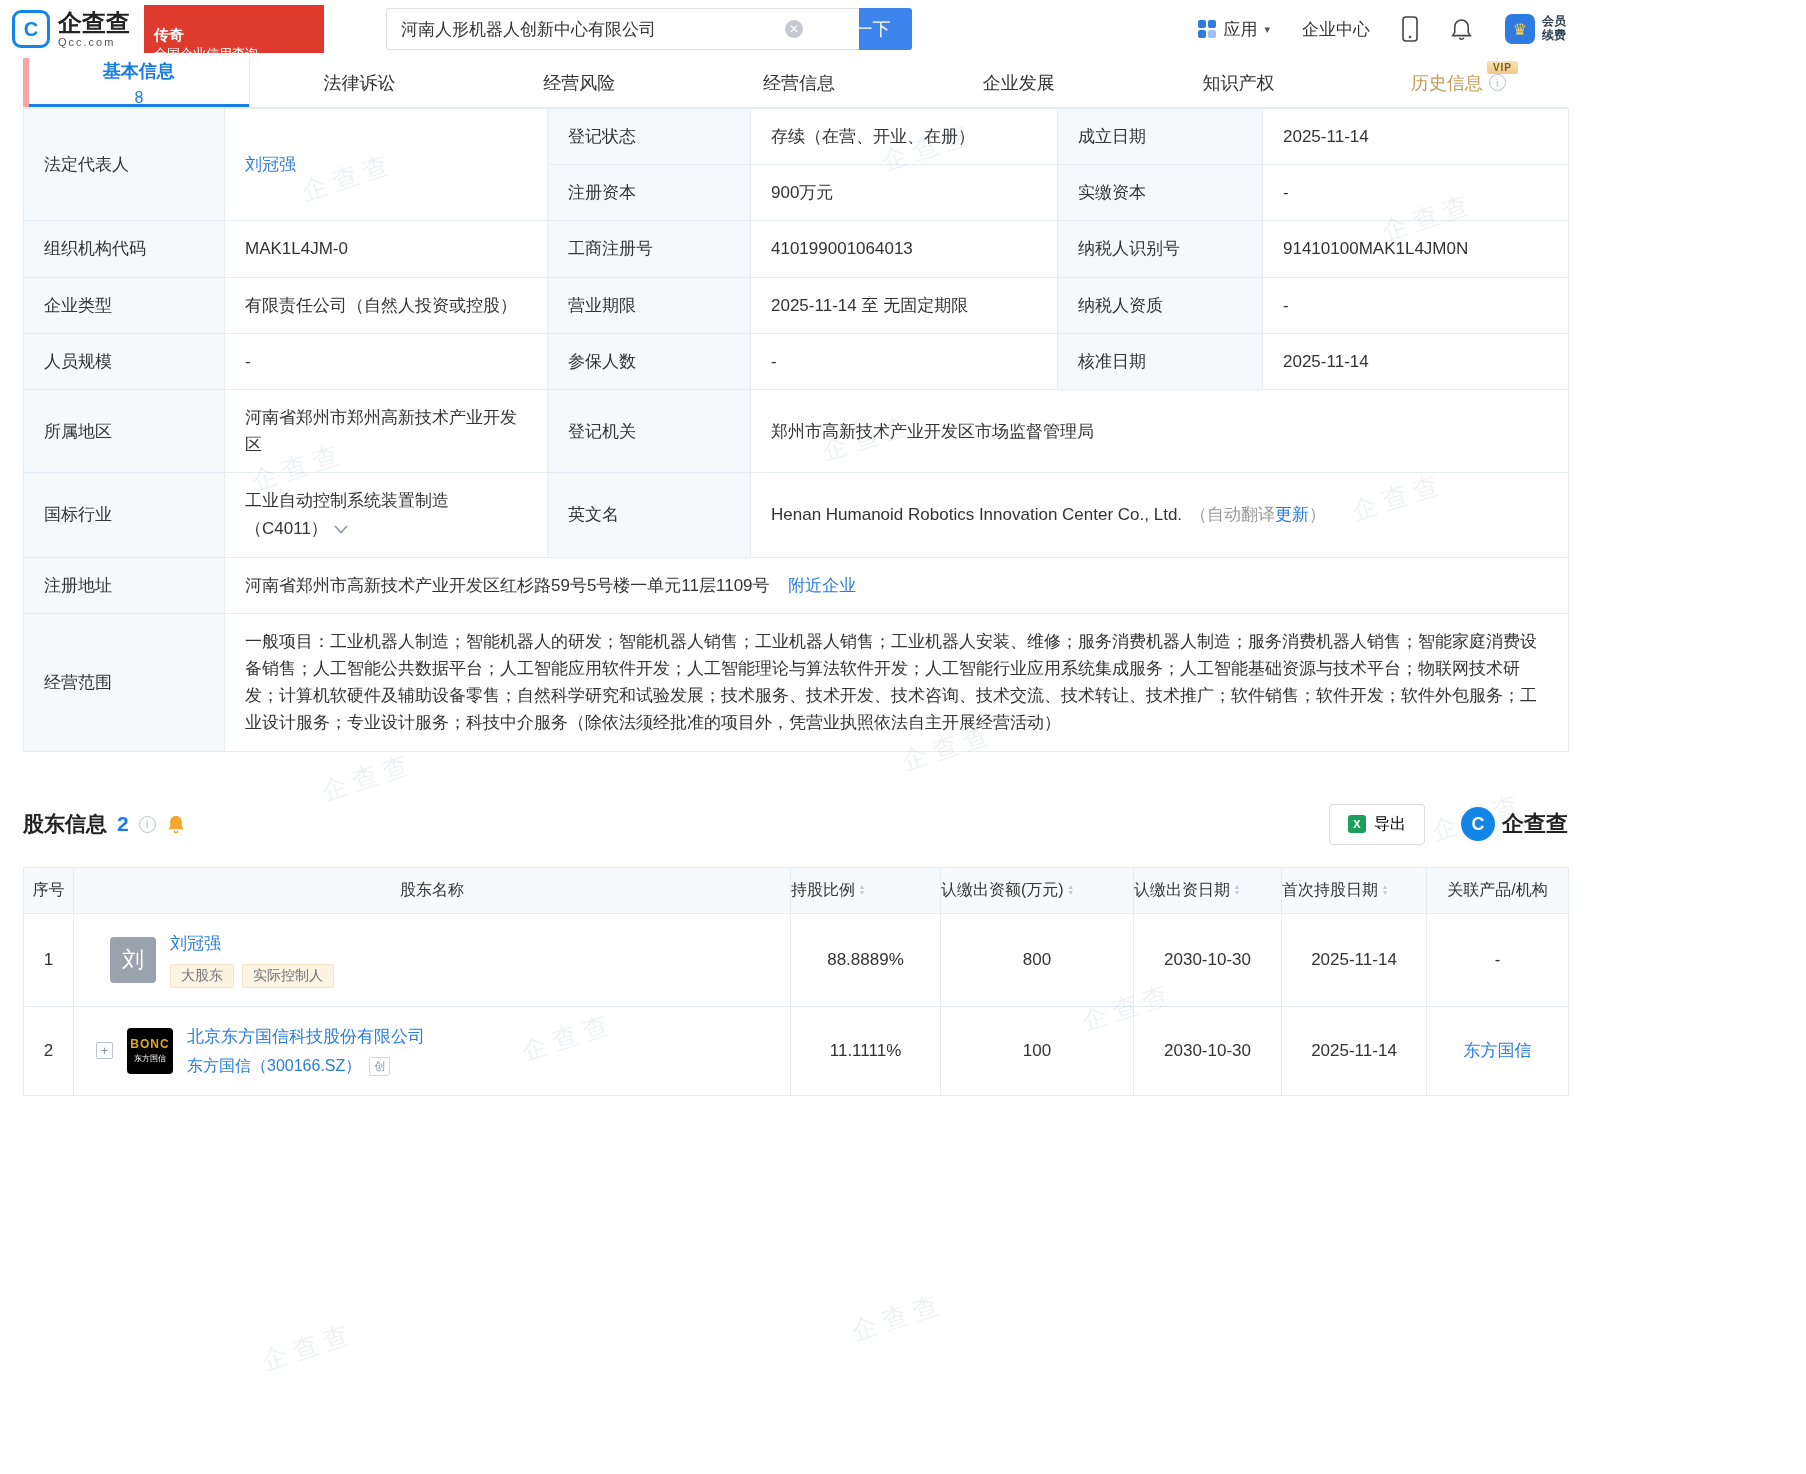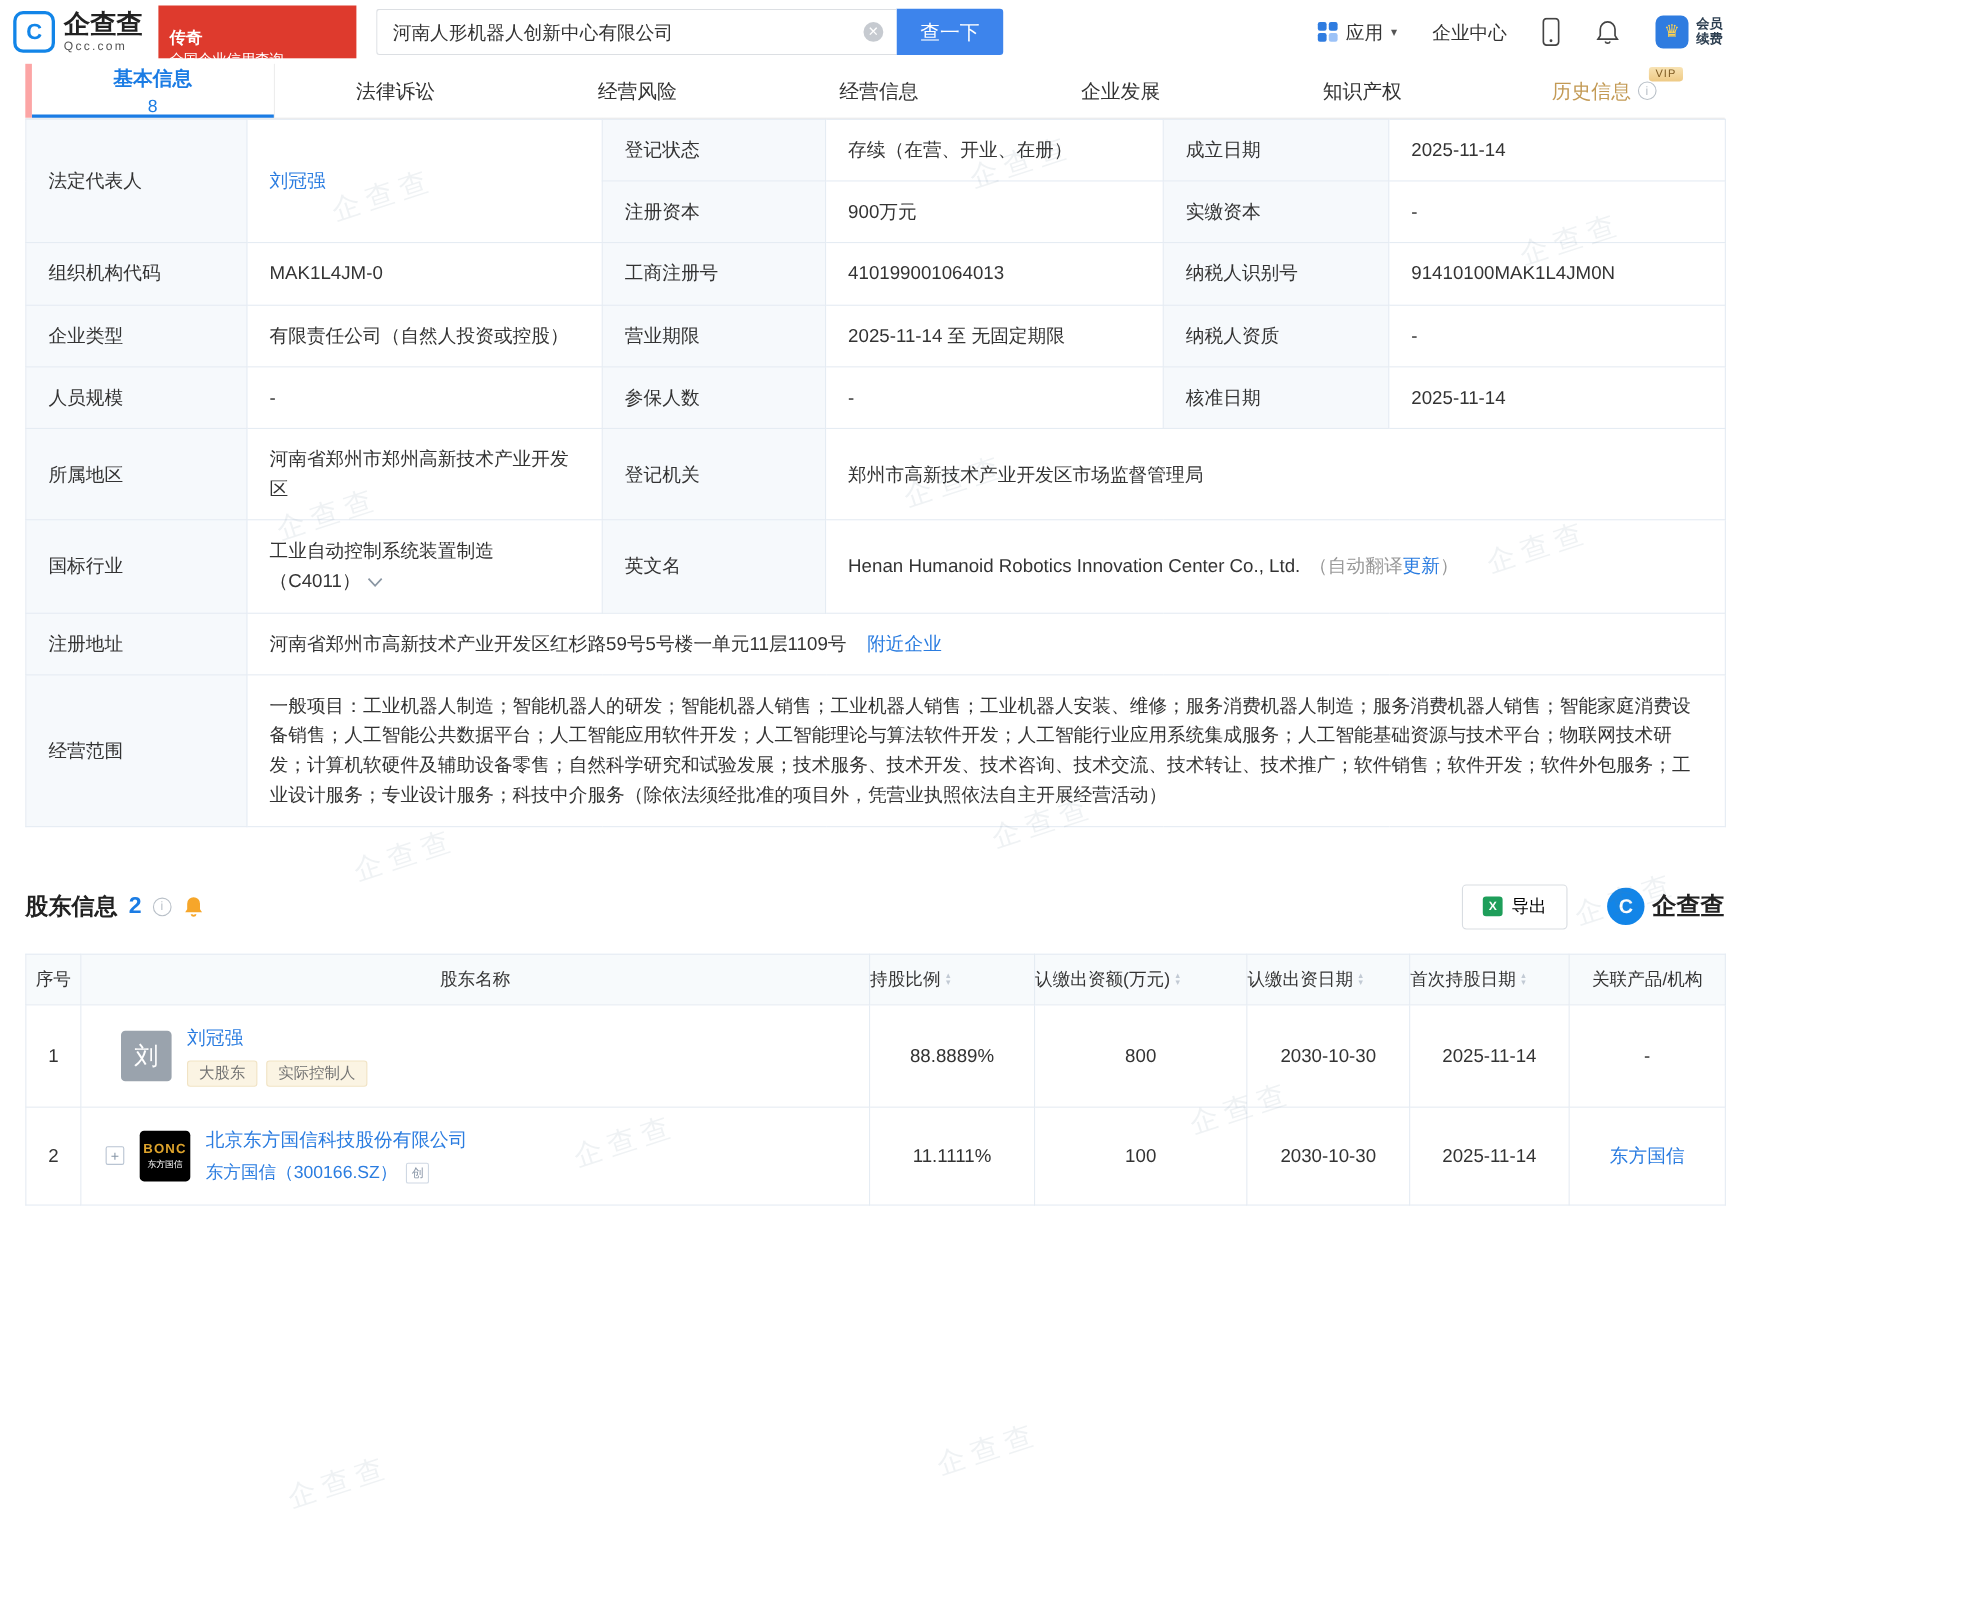--- a/index.html
+++ b/index.html
@@ -16,21 +16,21 @@
   .logo-mark { width:38px; height:38px; border:3px solid #1285e8; border-radius:9px; display:flex; align-items:center; justify-content:center;
                color:#1285e8; font-weight:bold; font-size:20px; }
   .logo-cn { font-size:24px; font-weight:bold; color:#222; line-height:1.05; }
   .logo-en { font-size:11px; color:#555; letter-spacing:2px; }
   .promo { margin-left:14px; width:180px; height:48px; background:#de3a2d; color:#fff; padding:20px 10px; line-height:1.35; }
   .promo-line1 { font-size:15px; font-weight:bold; }
   .promo-line2 { font-size:13px; }
   .search-group { display:flex; margin-left:18px; height:42px; }
   .search-wrap { position:relative; width:473px; }
   .search-wrap input { width:100%; height:42px; border:1px solid #dcdfe3; border-right:none; border-radius:3px 0 0 3px;
-                       padding:0 40px 0 14px; font-size:17px; color:#333; outline:none; font-family:inherit; }
+                       padding:0 40px 0 14px; font-size:17px; color:#333; outline:none; font-family:inherit;margin-left:44px; }
   .clear-icon { position:absolute; right:12px; top:12px; width:18px; height:18px; background:#c6cad0; color:#fff; border-radius:50%;
                 font-size:12px; display:flex; align-items:center; justify-content:center; cursor:pointer; }
   .search-btn { width:97px; height:42px; background:#3d84ec; color:#fff; border:none; border-radius:0 3px 3px 0;
                 font-size:18px; cursor:pointer; font-family:inherit; }
   .top-right { margin-left:auto; display:flex; align-items:center; gap:32px; }
   .apps { display:flex; align-items:center; gap:7px; font-size:17px; cursor:pointer;margin-left:34px; }
   .grid-icon { display:grid; grid-template-columns:8px 8px; grid-template-rows:8px 8px; gap:2px; }
   .grid-icon i { background:#2f7ce0; border-radius:2px; }
   .grid-icon i:last-child { background:#9cc2f7; }
   .caret { font-size:11px; color:#555; }
@@ -40,22 +40,22 @@
   .vip-icon { width:30px; height:30px; background:#2f7ce0; border-radius:7px; color:#ffd24d; font-size:16px;
               display:flex; align-items:center; justify-content:center; }
   .vip-text { font-size:12px; font-weight:bold; color:#2c3e50; line-height:1.15; }
 
   
   .tabs { display:flex; width:1545px; margin-left:23px; height:50px; border-bottom:1px solid #e9e9e9; }
   .tab { flex:1; display:flex; align-items:center; justify-content:center; font-size:18px; color:#333; cursor:pointer; position:relative; gap:6px; }
   .tab.active { color:#1b7ce4; font-weight:bold; box-shadow:inset 0 -3px 0 #1b7ce4; border-left:6px solid #fca5a5; border-right:1px solid #ededed;flex-direction:column; }
   .tab-count { font-size:16px; color:#1b7ce4; font-weight:normal; }
   .tab.gold { color:#c39a55; }
-  .vip-badge { position:absolute; top:3px; right:38px; background:linear-gradient(180deg,#f8e3b4,#eeca85); color:#7d5a22;
-               font-size:10px; font-weight:normal; padding:1px 6px; border-radius:3px; letter-spacing:1px; }
+  .vip-badge { position:absolute; top:3px; right:50px; background:linear-gradient(180deg,#f8e3b4,#eeca85); color:#7d5a22;
+               font-size:10px; font-weight:bold; padding:1px 6px; border-radius:3px; letter-spacing:1px; }
   .info-circle { width:17px; height:17px; border:1px solid #b9c0c8; border-radius:50%; color:#b9c0c8; font-size:11px;
                  display:inline-flex; align-items:center; justify-content:center; font-style:normal; cursor:pointer; }
 
   
   .info-table { border-collapse:collapse; width:1545px; margin:0 0 0 23px; table-layout:fixed; }
   .info-table td { border:1px solid #e5ecf3; padding:14px 20px; font-size:17px; vertical-align:middle; line-height:1.6; word-break:break-word; }
   .info-table td.lbl { background:#f6f9fc; color:#333; }
   .info-table td.val { background:#fff; color:#333; }
   a.link { color:#2a7ce0; text-decoration:none; cursor:pointer; }
   .note { color:#999; margin-left:8px; }

